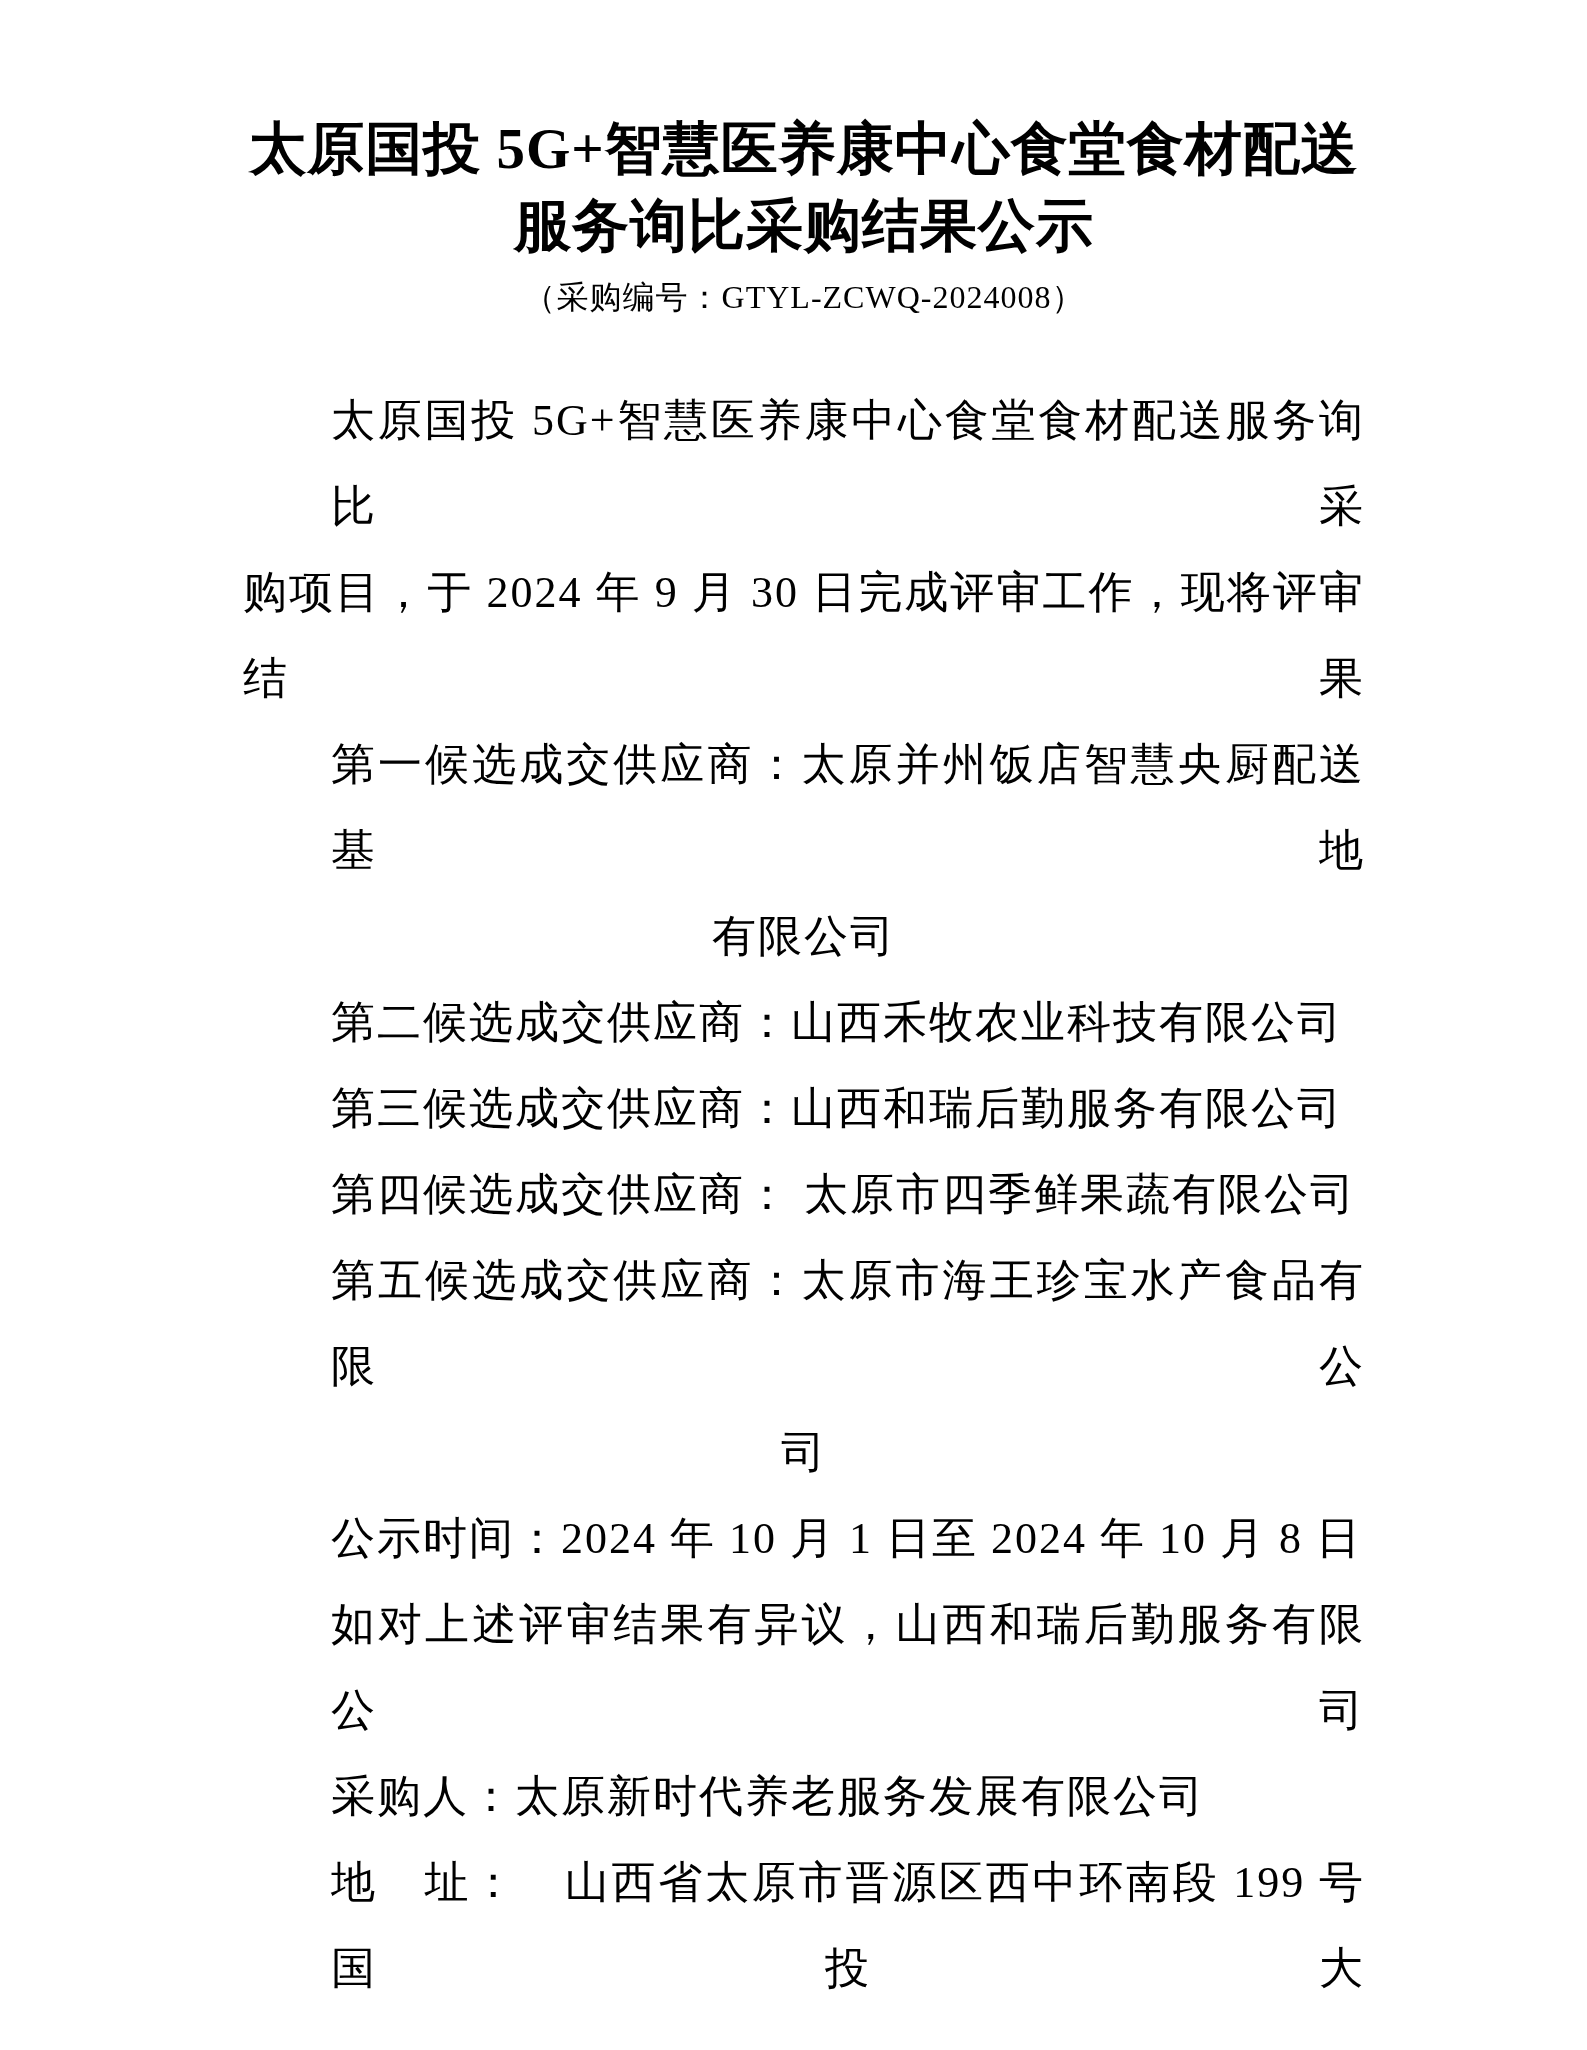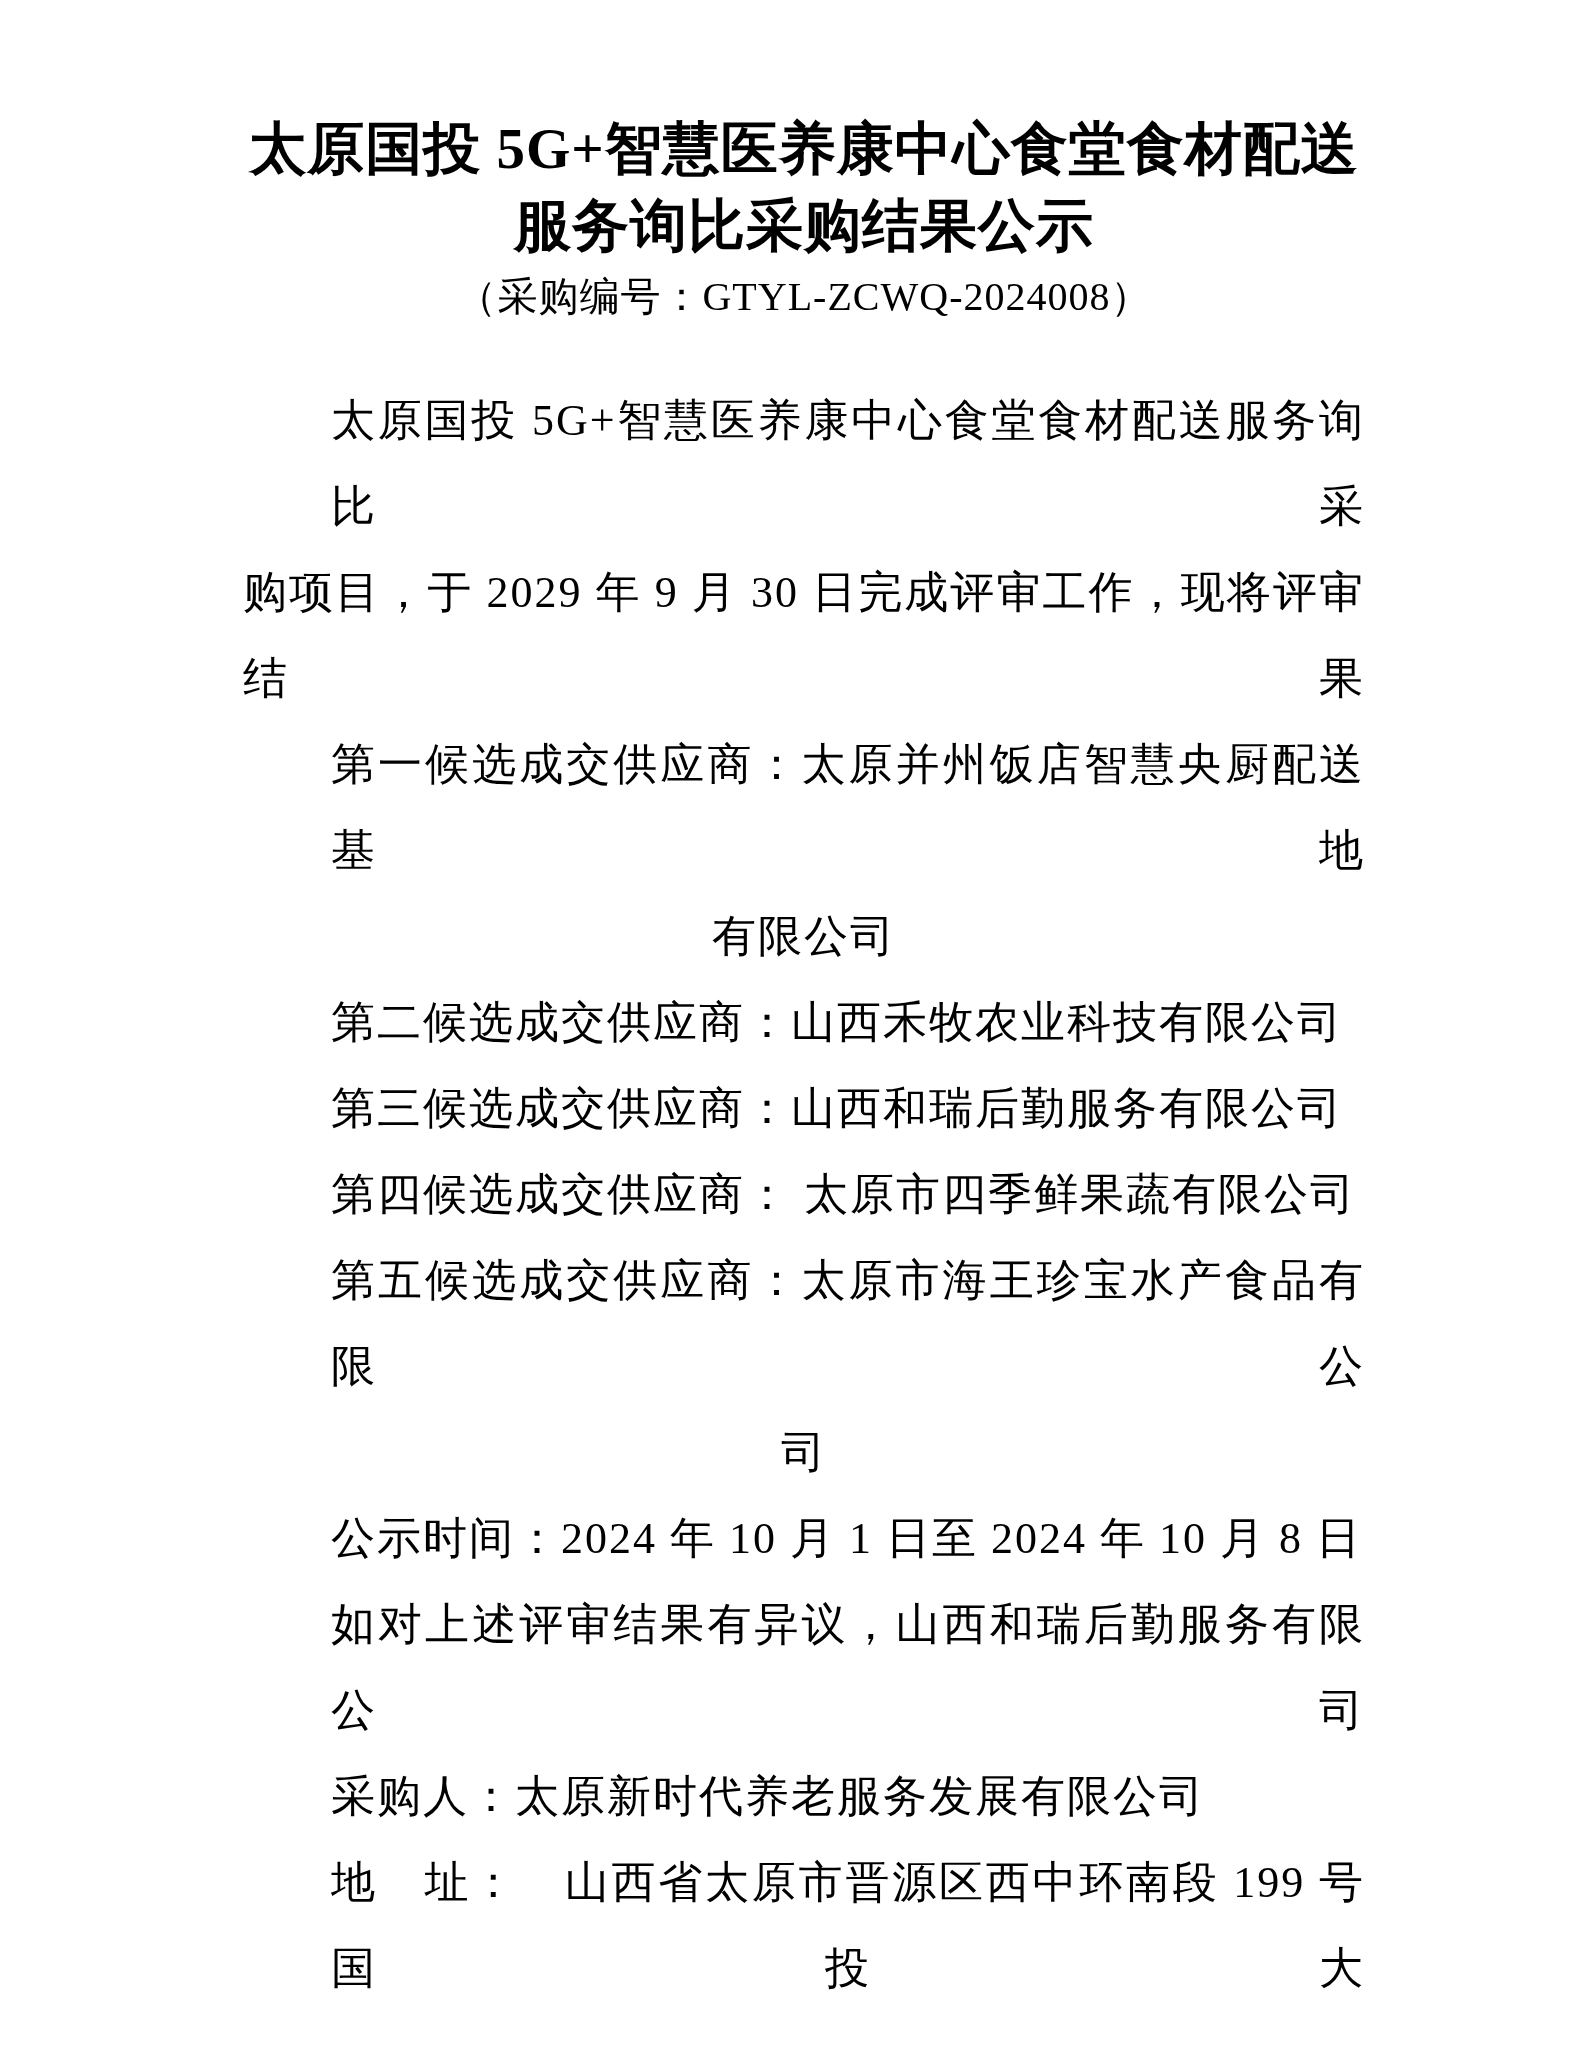--- a/index.html
+++ b/index.html
@@ -23,21 +23,21 @@
     width: 1122px;
   }
   .doc-title {
     font-size: 57px;
     font-weight: bold;
     line-height: 77px;
     text-align: center;
     letter-spacing: 1px;
   }
   .doc-subtitle {
-    font-size: 40px;
+    font-size: 32px;
     line-height: 58px;
     margin-top: 4px;
     text-align: center;
     letter-spacing: 1px;
   }
   .doc-body {
     margin-top: 52px;
     font-size: 44px;
     line-height: 86px;
     letter-spacing: 2px;
@@ -60,21 +60,21 @@
 
 <div class="page">
   <div class="content">
     <div class="doc-title">
       <div>太原国投 5G+智慧医养康中心食堂食材配送</div>
       <div>服务询比采购结果公示</div>
     </div>
     <div class="doc-subtitle">（采购编号：GTYL-ZCWQ-2024008）</div>
     <div class="doc-body">
         <div class="line indent-justify">太原国投 5G+智慧医养康中心食堂食材配送服务询比采</div>
-        <div class="line flush-justify">购项目，于 2029 年 9 月 30 日完成评审工作，现将评审结果</div>
+        <div class="line flush-justify">购项目，于 2024 年 9 月 30 日完成评审工作，现将评审结果</div>
         <div class="line indent-justify">第一候选成交供应商：太原并州饭店智慧央厨配送基地</div>
         <div class="line center">有限公司</div>
         <div class="line indent">第二候选成交供应商：山西禾牧农业科技有限公司</div>
         <div class="line indent">第三候选成交供应商：山西和瑞后勤服务有限公司</div>
         <div class="line indent">第四候选成交供应商： 太原市四季鲜果蔬有限公司</div>
         <div class="line indent-justify">第五候选成交供应商：太原市海王珍宝水产食品有限公</div>
         <div class="line center">司</div>
         <div class="line indent">公示时间：2024 年 10 月 1 日至 2024 年 10 月 8 日</div>
         <div class="line indent-justify">如对上述评审结果有异议，山西和瑞后勤服务有限公司</div>
         <div class="line indent">采购人：太原新时代养老服务发展有限公司</div>

